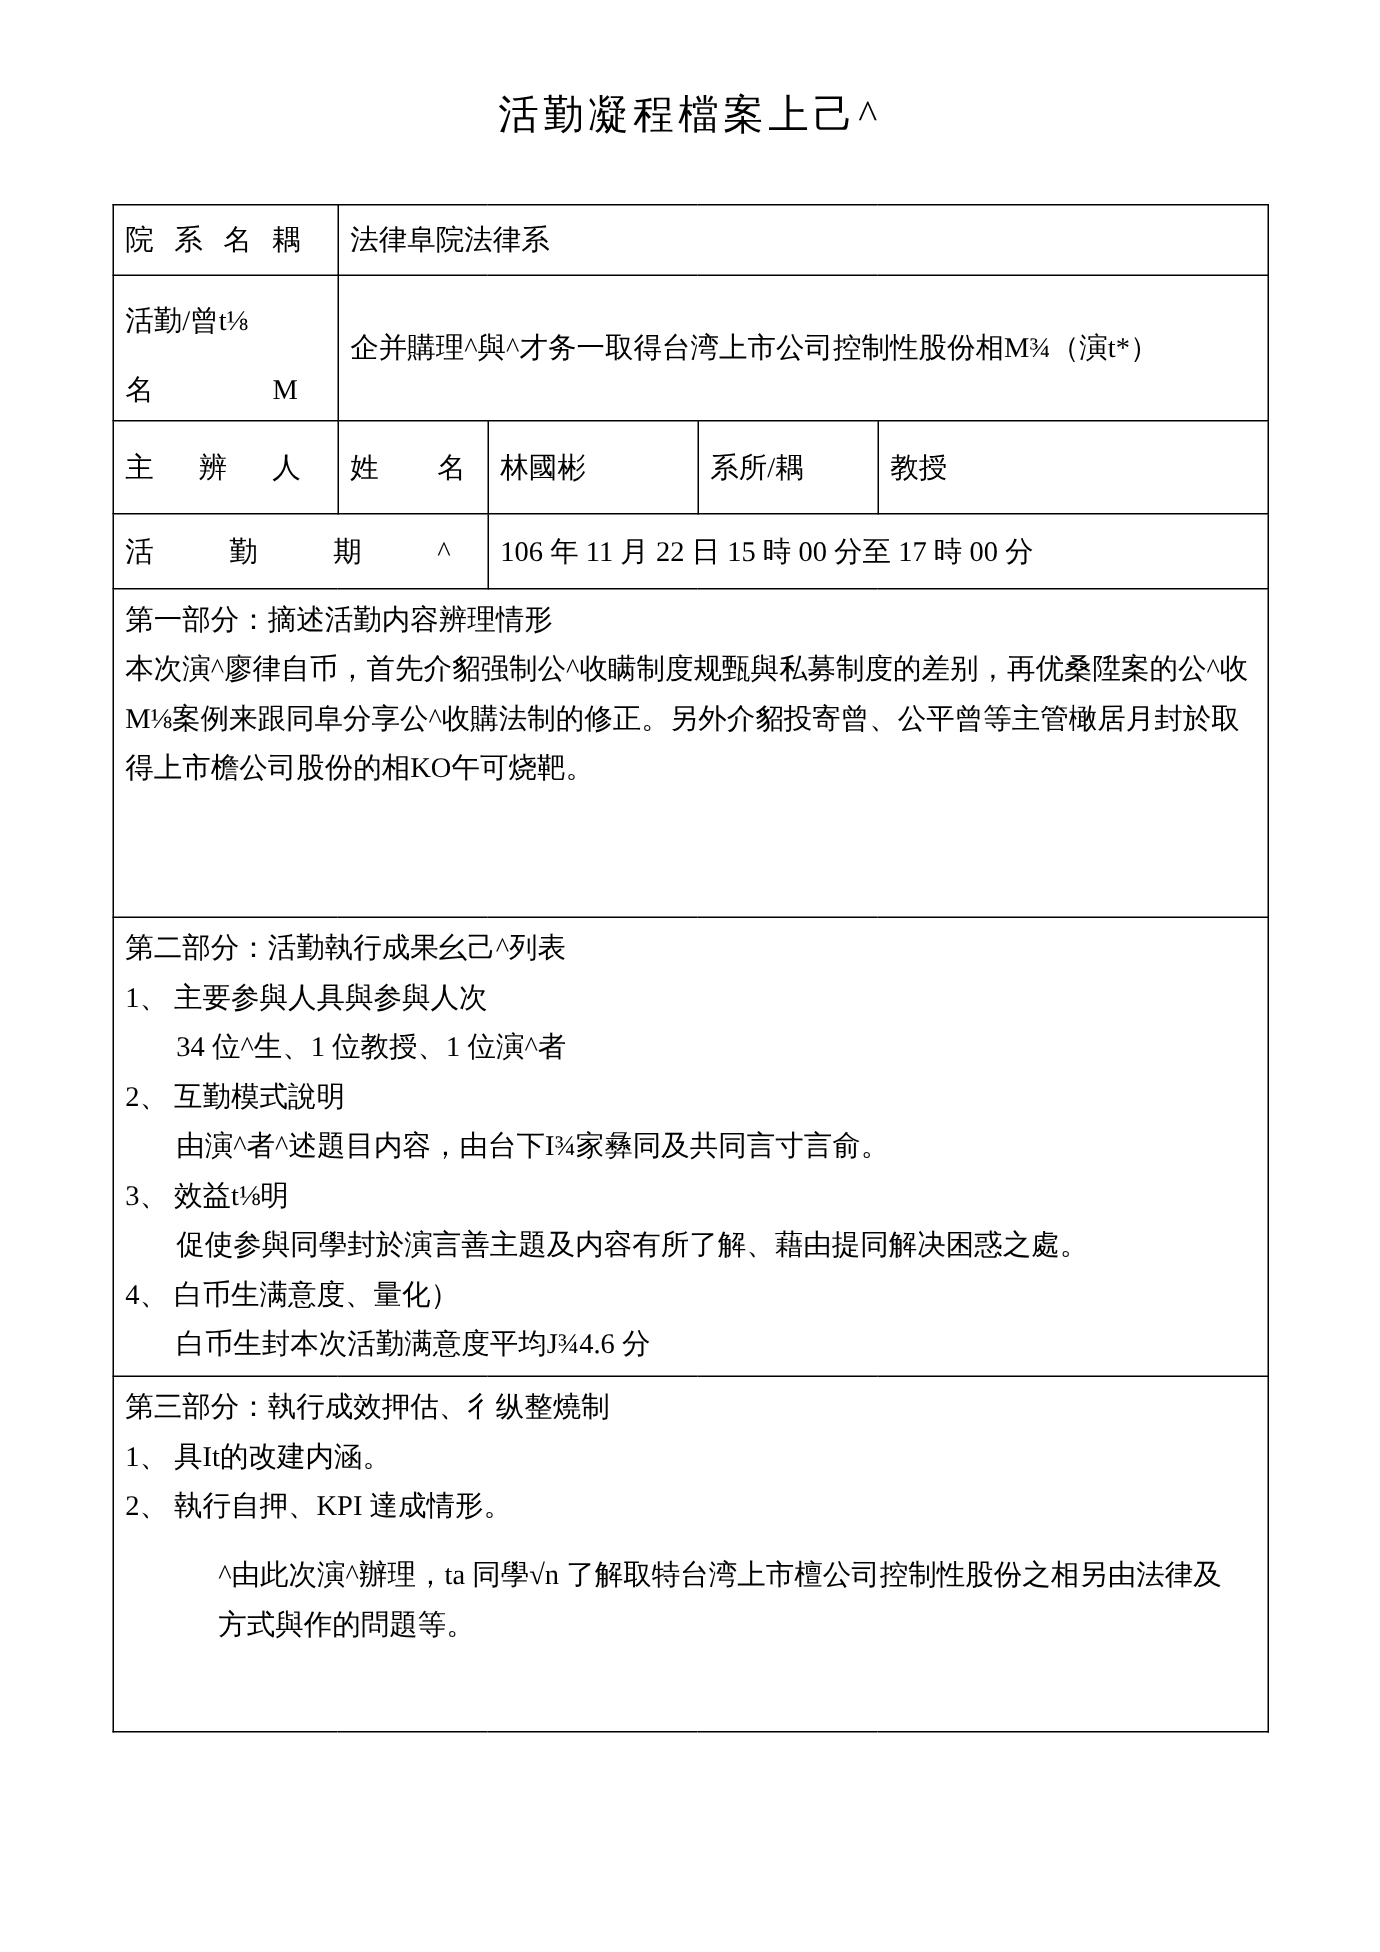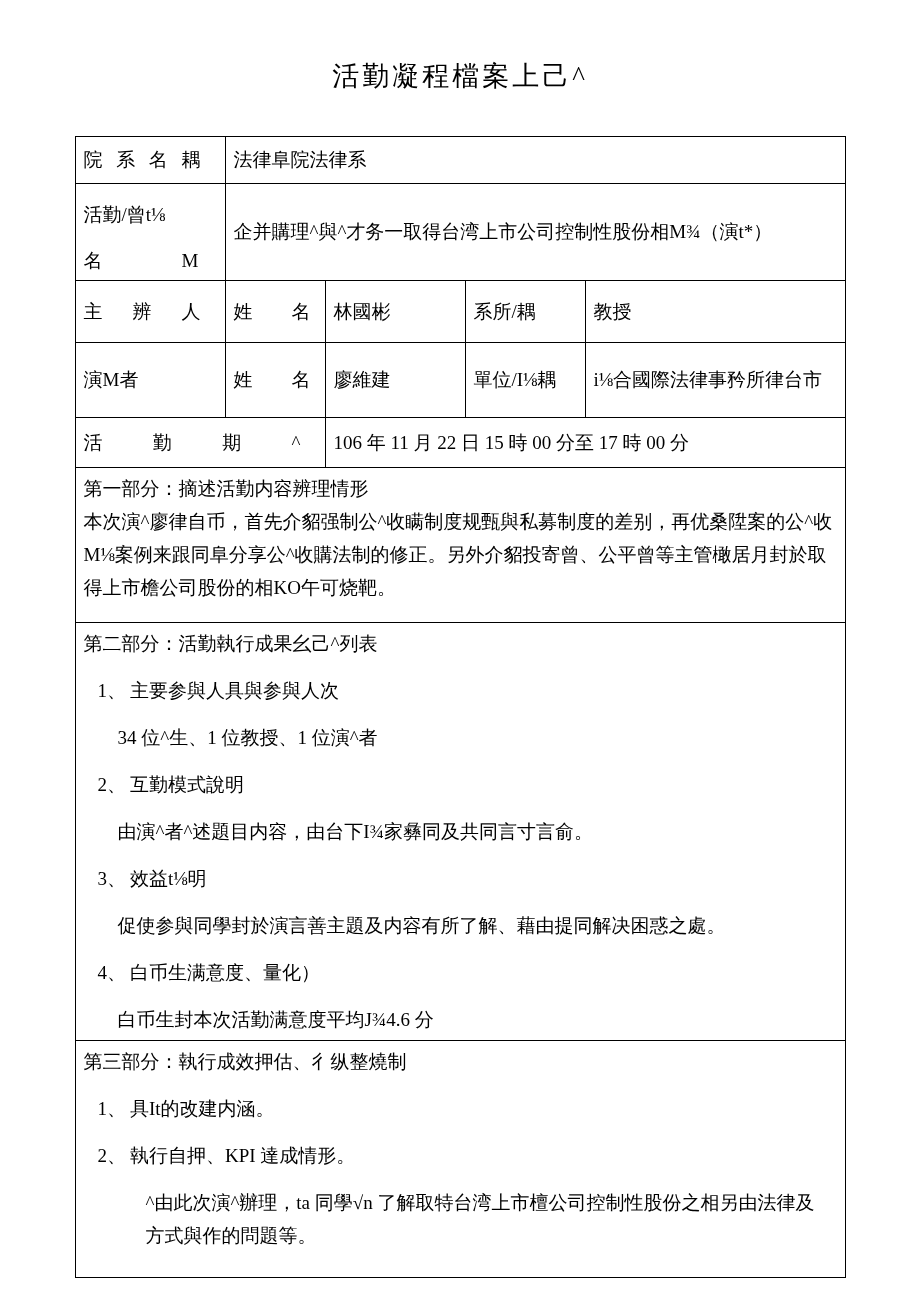--- a/index.html
+++ b/index.html
@@ -35,42 +35,42 @@
     padding: 2px 8px;
     vertical-align: middle;
     overflow: hidden;
   }
   tr.r1 { height: 47px; }
   tr.r2 { height: 78px; }
   tr.r3 { height: 62px; }
   tr.r4 { height: 75px; }
   tr.r5 { height: 50px; }
   tr.r6 { height: 42px; }
-  tr.r7 { height: 155px; }
+  tr.r7 { height: 219px; }
   tr.r8 { height: 295px; padding-left: 24px; }
   tr.r9 { height: 237px; }
   .justify {
     text-align: justify;
     text-align-last: justify;
   }
   .lbl  { padding-right: 24px; }
   .lbl2 { padding-right: 14px; }
   .two-line-label div { line-height: 34px; margin-top: 12px; }
   .spread {
     display: flex;
     justify-content: space-between;
     padding-right: 18px;
   }
   .sec {
     vertical-align: top;
     padding: 4px 12px 4px 8px;
     line-height: 33px;
   }
   .sec .heading { margin: 0; }
-  .item-head { margin: 14px; }
+  .item-head { margin: 0; }
   .item-head .num { margin-right: 4px; }
   .detail { margin-left: 34px; }
   .note {
     margin: 13px 14px 0 62px;
   }
 </style>
 </head>
 <body>
 
 <div class="page">
@@ -104,27 +104,20 @@
     </tr>
 
     <tr class="r3">
       <td class="justify lbl">主 辨 人</td>
       <td class="justify lbl2">姓 名</td>
       <td>林國彬</td>
       <td>系所/耦</td>
       <td>教授</td>
     </tr>
 
-    <tr class="r4">
-      <td>演M者</td>
-      <td class="justify lbl2">姓 名</td>
-      <td>廖維建</td>
-      <td>單位/I⅛耦</td>
-      <td>i⅛合國際法律事矜所律台市</td>
-    </tr>
 
     <tr class="r5">
       <td colspan="2" class="justify lbl">活 勤 期 ^</td>
       <td colspan="3">106 年 11 月 22 日 15 時 00 分至 17 時 00 分</td>
     </tr>
 
 
     <tr class="r7">
       <td colspan="5" class="sec">
         <div class="heading">第一部分：摘述活勤内容辨理情形</div>

